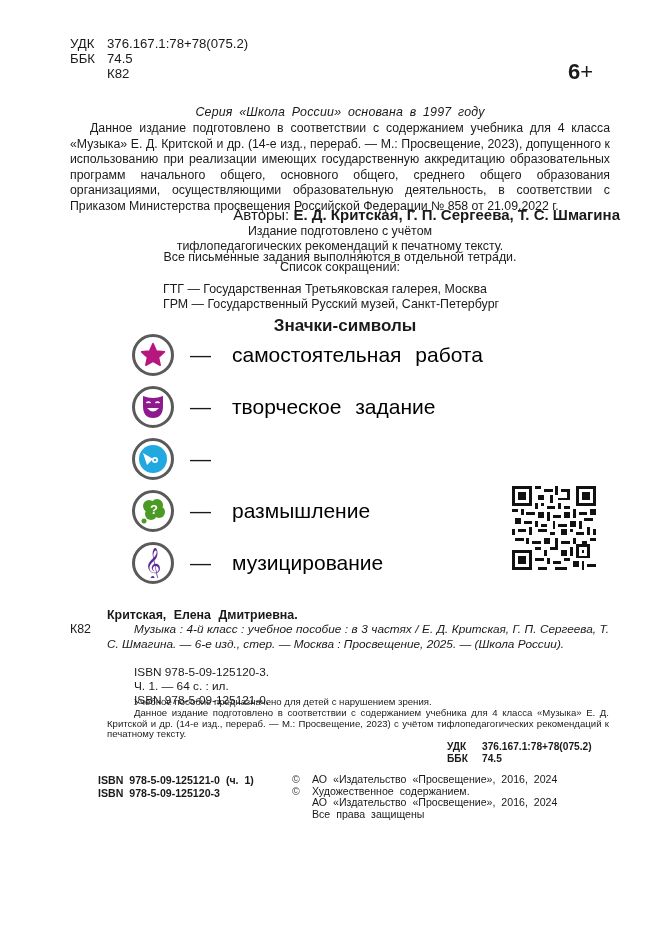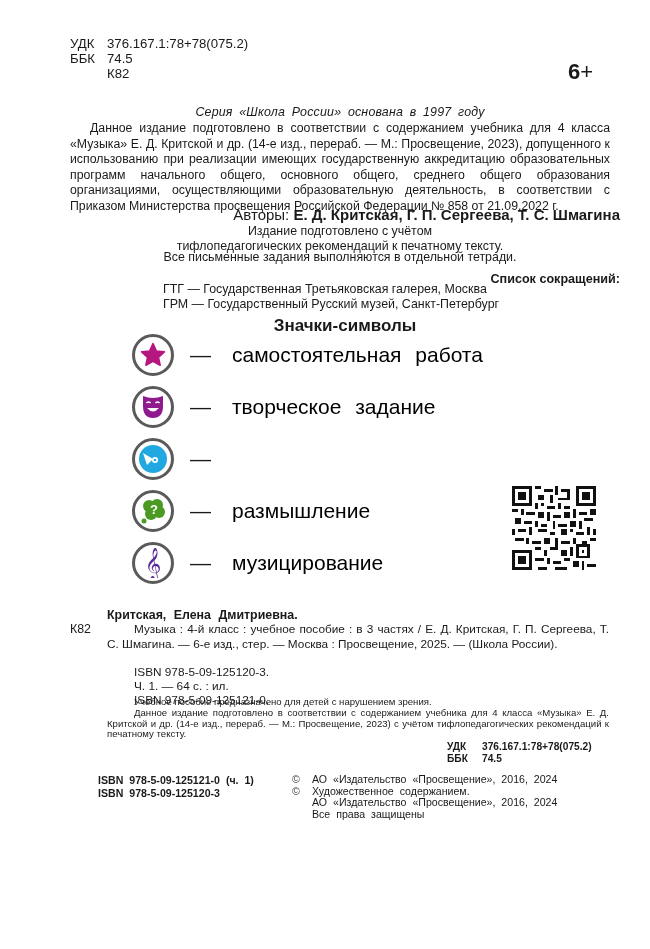--- a/index.html
+++ b/index.html
@@ -12,32 +12,32 @@
     .age { left: 568px; top: 59px; font-size: 22px; font-weight: bold; }
     .age .plus { font-weight: normal; }
     .series { left: 60px; width: 560px; top: 105px; text-align: center; font-style: italic;
       font-size: 12.4px; word-spacing: 3px; letter-spacing: 0.2px; }
     .para { left: 70px; width: 540px; top: 121px; font-size: 12.3px; line-height: 15.5px;
       text-align: justify; text-indent: 20px; }
     .authors { left: 60px; width: 560px; top: 206px; text-align: right; font-size: 15px; }
     .authors b { font-weight: bold; }
     .note1 { left: 60px; width: 560px; top: 224px; text-align: center; font-size: 12.4px; line-height: 15px; }
     .note2 { left: 60px; width: 560px; top: 250px; text-align: center; font-size: 12.4px; }
-    .abbr-title { left: 60px; width: 560px; top: 272px; text-align: right; font-size: 12.6px; font-weight: bold; }
+    .abbr-title { left: 60px; width: 560px; top: 260px; text-align: center; font-size: 12.6px; font-weight: normal; }
     .abbr-list { left: 163px; top: 282px; font-size: 12.4px; line-height: 15px; }
     .symbols-title { left: 60px; width: 570px; top: 316px; text-align: center; font-size: 17px; font-weight: bold; }
     .sym-row { left: 132px; display: flex; align-items: center; height: 48px; }
     .sym-circle { width: 42px; height: 42px; border: 3px solid #5a5a5a; border-radius: 50%;
       display: flex; align-items: center; justify-content: center; box-sizing: border-box; background: #fff; }
     .sym-dash { font-size: 21px; margin-left: 16px; width: 40px; }
     .sym-label { font-size: 21px; word-spacing: 8px; margin-left: 2px; color: #000000; }
     .qr { left: 512px; top: 486px; width: 84px; height: 84px; }
     .bib-name { left: 107px; top: 608px; font-size: 12.4px; font-weight: bold; word-spacing: 4px; }
     .bib-k82 { left: 70px; top: 622px; font-size: 12.4px; }
-    .bib-body { left: 107px; width: 502px; top: 622px; font-size: 11.8px; line-height: 14.5px; text-align: justify; text-indent: 27px; }
+    .bib-body { left: 107px; width: 502px; top: 622px; font-size: 11.8px; line-height: 14.5px; text-align: justify; text-indent: 27px; font-style: italic; }
     .bib-isbn { left: 134px; top: 665px; font-size: 11.8px; line-height: 14px; }
     .bib-small { left: 107px; width: 502px; top: 697px; font-size: 9.6px; line-height: 10.8px; text-align: justify; }
     .bib-small .ind { text-indent: 27px; display: block; }
     .bib-udk { left: 447px; top: 741px; font-size: 10.2px; font-weight: bold; line-height: 12px; }
     .bib-udk .k { display: inline-block; width: 35px; }
     .isbn-left { left: 70px; top: 774px; font-size: 10.6px; font-weight: bold; line-height: 12.5px; word-spacing: 3px; margin-left: 28px; }
     .copy { left: 292px; top: 774px; font-size: 10.6px; line-height: 11.5px; word-spacing: 3px; }
     .copy .row { display: flex; }
     .copy .sym { width: 20px; color: #444; }
   </style>

